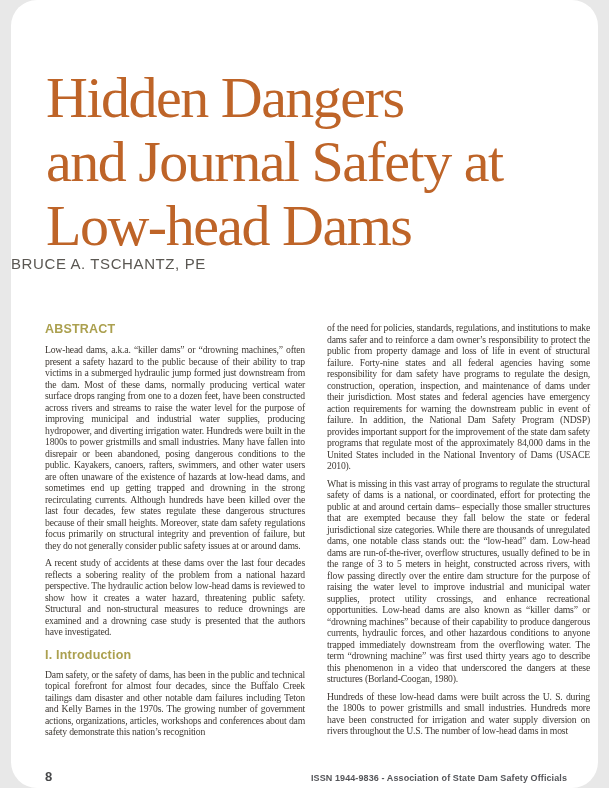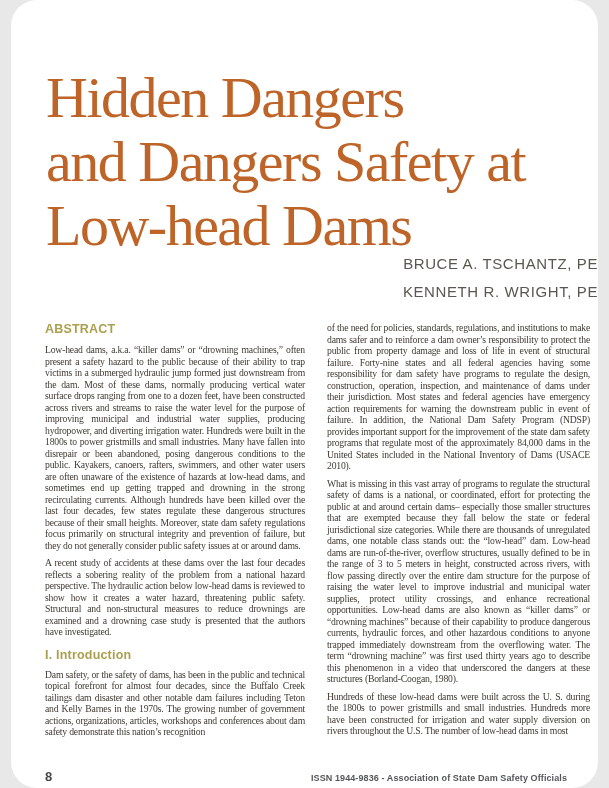--- a/index.html
+++ b/index.html
@@ -27,21 +27,21 @@
     font-weight: 400;
   }
   .title .line { display: block; }
 
   
   .authors {
     position: absolute;
     left: 0;
     right: 0;
     top: 250px;
-    text-align: right;
+    text-align: left;
     font-family: "Liberation Sans", sans-serif;
     font-weight: 300;
     font-size: 15px;
     line-height: 27.5px;
     letter-spacing: 0.6px;
     color: #5A5752;
   }
 
   
   .columns {
@@ -109,27 +109,26 @@
     margin-top: 15px;
   }
 </style>
 </head>
 <body>
 
 <div class="page">
 
   <h1 class="title">
     <span class="line">Hidden Dangers</span>
-    <span class="line">and Dangers Safety at</span>
+    <span class="line">and Journal Safety at</span>
     <span class="line">Low-head Dams</span>
   </h1>
 
   <div class="authors">
     <div>BRUCE A. TSCHANTZ, PE</div>
-    <div>KENNETH R. WRIGHT, PE</div>
   </div>
 
   <div class="columns">
     <div class="col col-left">
       <h2 class="sec-heading">ABSTRACT</h2>
       <p>Low-head dams, a.k.a. “killer dams” or “drowning machines,” often present a safety hazard to the public because of their ability to trap victims in a submerged hydraulic jump formed just downstream from the dam.  Most of these dams, normally producing vertical water surface drops ranging from one to a dozen feet, have been constructed across rivers and streams to raise the water level for the purpose of improving municipal and industrial water supplies, producing hydropower, and diverting irrigation water.  Hundreds were built in the 1800s to power gristmills and small industries. Many have fallen into disrepair or been abandoned, posing dangerous conditions to the public.  Kayakers, canoers, rafters, swimmers, and other water users are often unaware of the existence of hazards at low-head dams, and sometimes end up getting trapped and drowning in the strong recirculating currents.  Although hundreds have been killed over the last four decades, few states regulate these dangerous structures because of their small heights.  Moreover, state dam safety regulations focus primarily on structural integrity and prevention of failure, but they do not generally consider public safety issues at or around dams.</p>
       <p>A recent study of accidents at these dams over the last four decades reflects a sobering reality of the problem from a national hazard perspective.  The hydraulic action below low-head dams is reviewed to show how it creates a water hazard, threatening public safety. Structural and non-structural measures to reduce drownings are examined and a drowning case study is presented that the authors have investigated.</p>
       <h2 class="sec-heading intro">I. Introduction</h2>
       <p>Dam safety, or the safety of dams, has been in the public and technical topical forefront for almost four decades, since the Buffalo Creek tailings dam disaster and other notable dam failures including Teton and Kelly Barnes in the 1970s.  The growing number of government actions, organizations, articles, workshops and conferences about dam safety demonstrate this nation’s recognition</p>
     </div>

